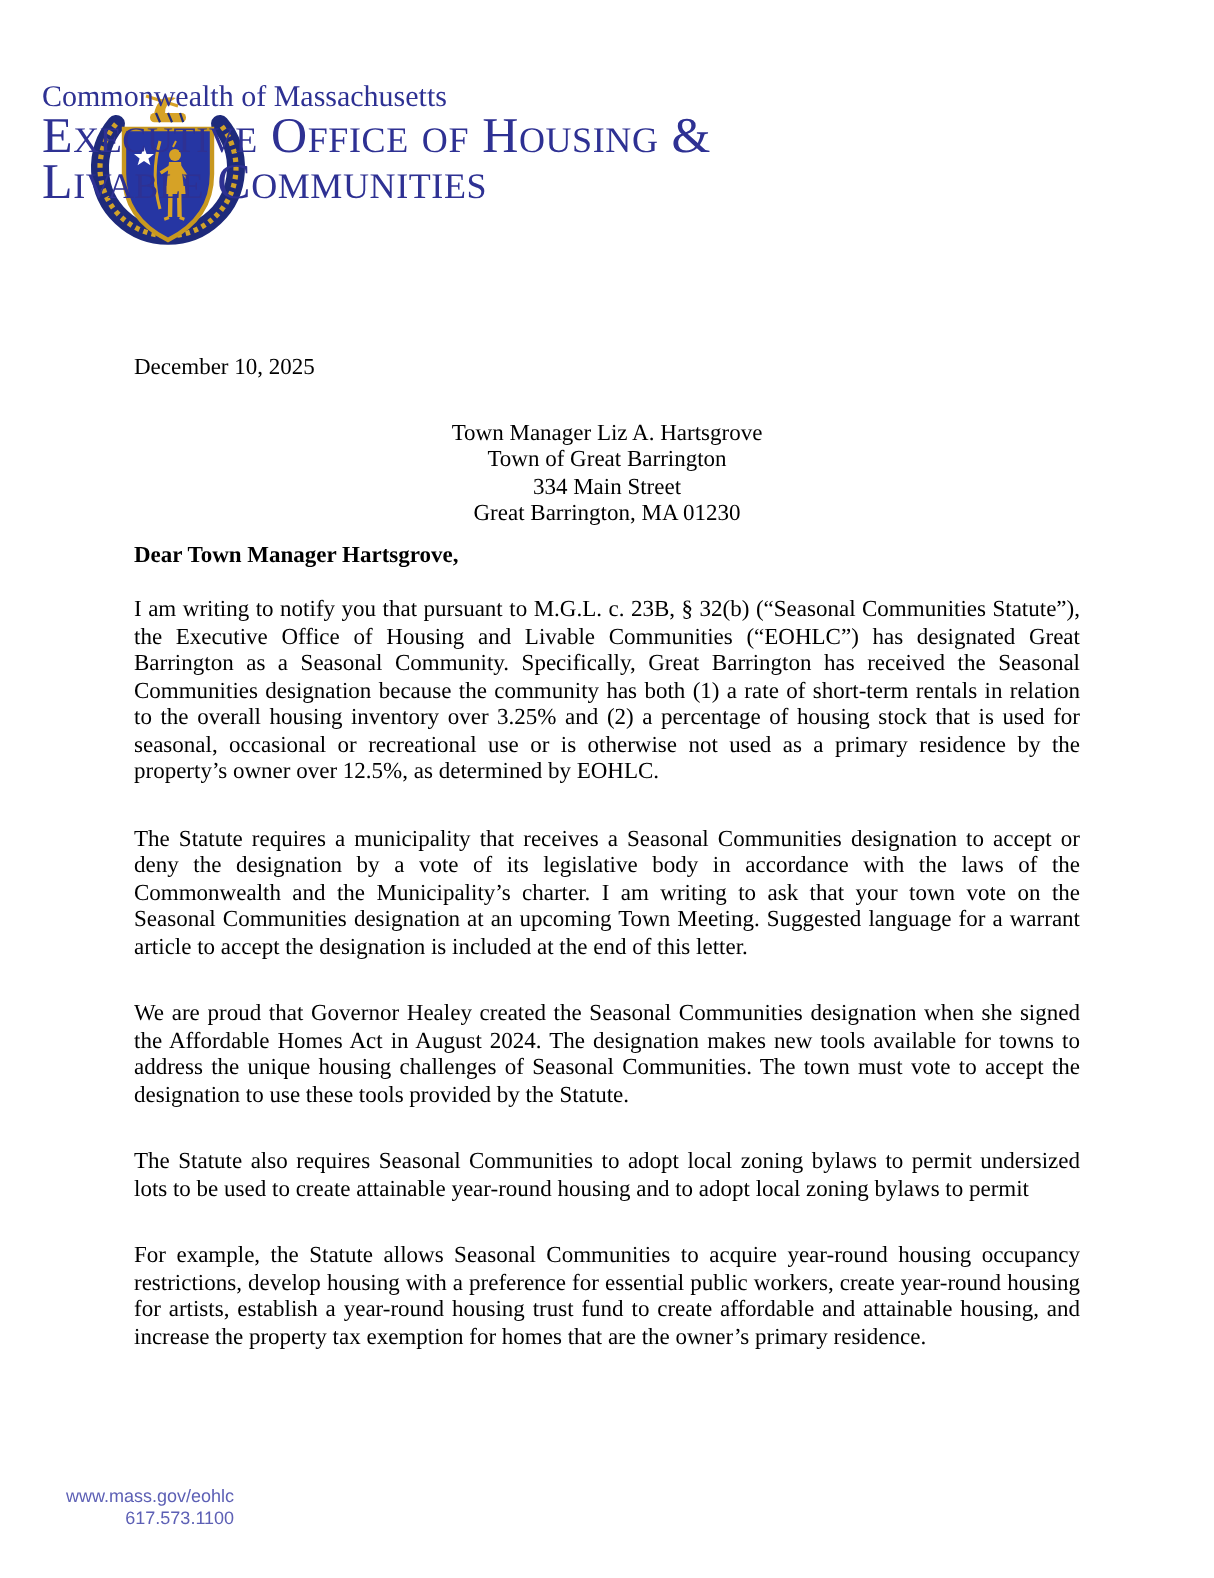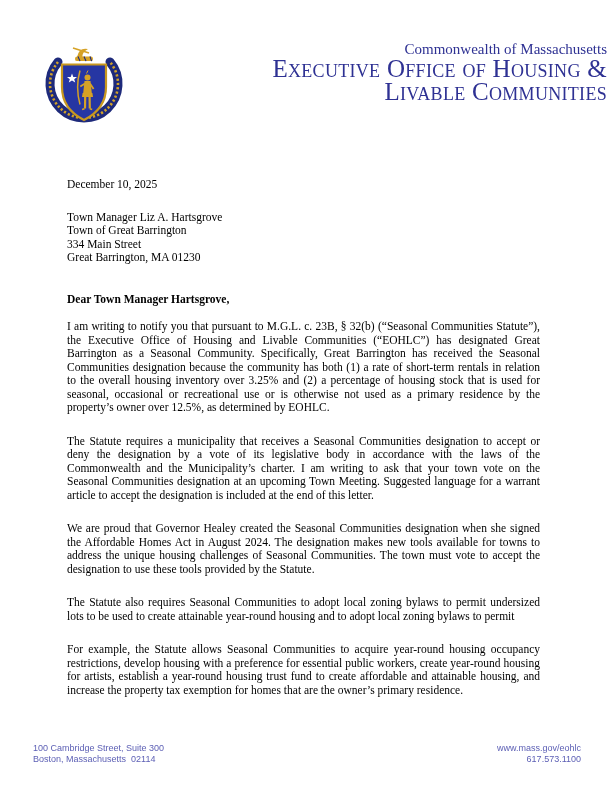--- a/index.html
+++ b/index.html
@@ -4,30 +4,30 @@
 <style>
   html,body{margin:0;padding:0;}
   body{
     width:607px;height:789px;background:#ffffff;position:relative;overflow:hidden;
     font-family:"Liberation Serif", serif;color:#000;
   }
   .page{position:absolute;inset:0;background:#ffffff;}
 
   
   .seal{position:absolute;left:44px;top:40px;width:80px;height:84px;}
-  .head-text{position:absolute;left:21px;right:0;top:41px;text-align:right;color:#2e3193;}
+  .head-text{position:absolute;left:21px;right:0;top:41px;text-align:left;color:#2e3193;}
   .org1{font-size:15px;line-height:16px;}
   .org2,.org3{font-variant:small-caps;font-size:25px;line-height:23px;letter-spacing:0.3px;}
   .officials{font-size:7.6px;line-height:9px;margin-top:3px;color:#2e3193;white-space:nowrap;}
   .officials .dia{font-size:7px;margin:0 9px;position:relative;top:-0.5px;}
 
   
   .letter{position:absolute;left:67px;top:178px;width:473px;font-size:11.5px;line-height:13.5px;}
   .date-line{margin-bottom:19px;}
-  .recipient{margin-bottom:28px;}
+  .recipient{margin-bottom:7px;text-align:center;}
   .salutation{margin-bottom:14px;font-weight:bold;}
   .letter p{margin:0 0 20px 0;text-align:justify;}
 
   
   .foot{position:absolute;left:33px;right:26px;top:743px;display:flex;justify-content:space-between;
         font-family:"Liberation Sans", sans-serif;font-size:9px;line-height:11px;color:#5d60b5;}
   .foot .f-right{text-align:right;}
   .keep-ws{white-space:pre-wrap;}
 </style>
 </head>
@@ -82,23 +82,19 @@
     <div class="salutation">Dear Town Manager Hartsgrove,</div>
 
     <p>I am writing to notify you that pursuant to M.G.L. c. 23B, § 32(b) (“Seasonal Communities Statute”), the Executive Office of Housing and Livable Communities (“EOHLC”) has designated Great Barrington as a Seasonal Community. Specifically, Great Barrington has received the Seasonal Communities designation because the community has both (1) a rate of short-term rentals in relation to the overall housing inventory over 3.25% and (2) a percentage of housing stock that is used for seasonal, occasional or recreational use or is otherwise not used as a primary residence by the property’s owner over 12.5%, as determined by EOHLC.</p>
     <p>The Statute requires a municipality that receives a Seasonal Communities designation to accept or deny the designation by a vote of its legislative body in accordance with the laws of the Commonwealth and the Municipality’s charter. I am writing to ask that your town vote on the Seasonal Communities designation at an upcoming Town Meeting. Suggested language for a warrant article to accept the designation is included at the end of this letter.</p>
     <p>We are proud that Governor Healey created the Seasonal Communities designation when she signed the Affordable Homes Act in August 2024. The designation makes new tools available for towns to address the unique housing challenges of Seasonal Communities. The town must vote to accept the designation to use these tools provided by the Statute.</p>
     <p>The Statute also requires Seasonal Communities to adopt local zoning bylaws to permit undersized lots to be used to create attainable year-round housing and to adopt local zoning bylaws to permit</p>
     <p>For example, the Statute allows Seasonal Communities to acquire year-round housing occupancy restrictions, develop housing with a preference for essential public workers, create year-round housing for artists, establish a year-round housing trust fund to create affordable and attainable housing, and increase the property tax exemption for homes that are the owner’s primary residence.</p>
   </main>
 
   <footer class="foot">
-    <div class="f-left">
-      <div class="keep-ws">100 Cambridge Street, Suite 300</div>
-      <div class="keep-ws">Boston, Massachusetts  02114</div>
-    </div>
     <div class="f-right">
       <div>www.mass.gov/eohlc</div>
       <div>617.573.1100</div>
     </div>
   </footer>
 
 </div>
 
 </body></html>

